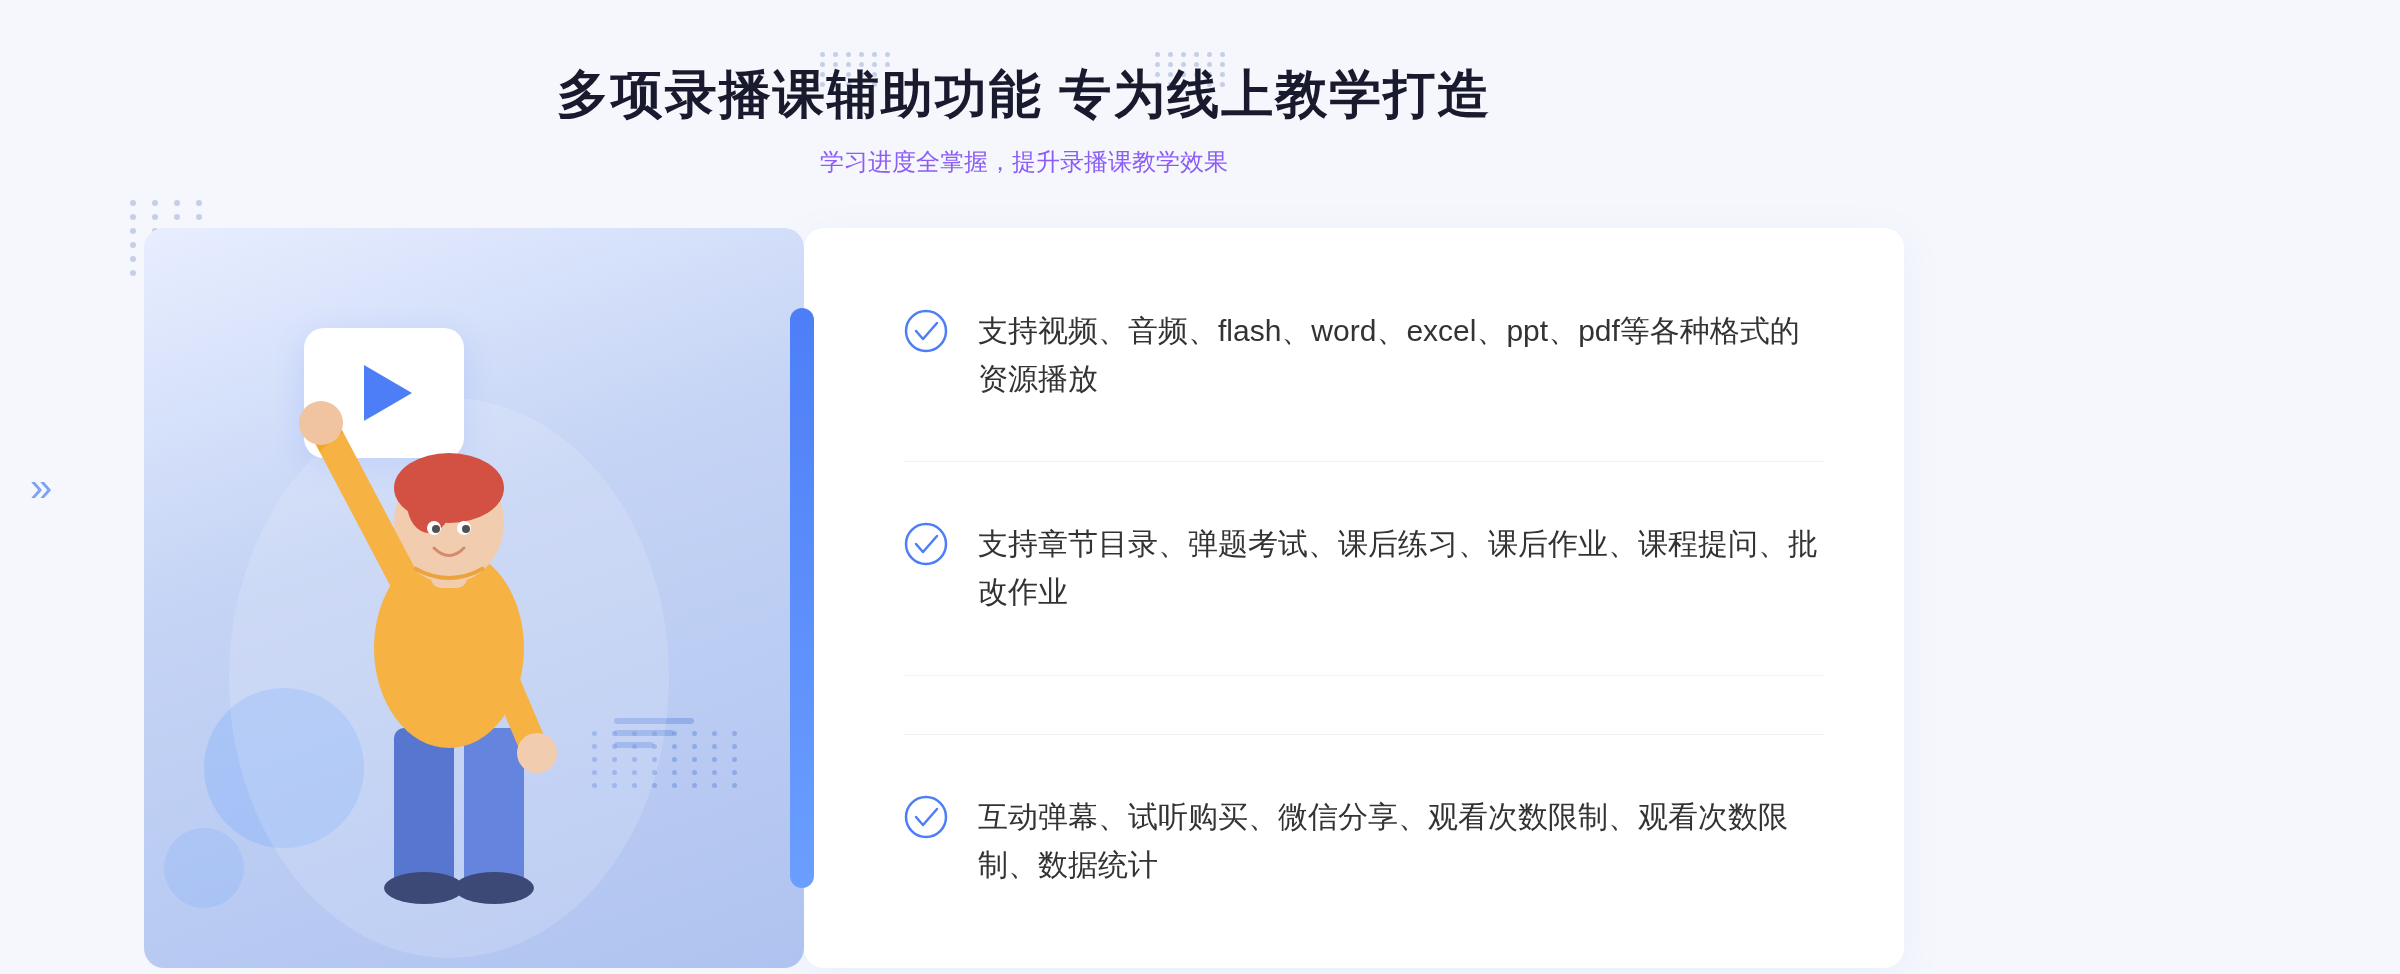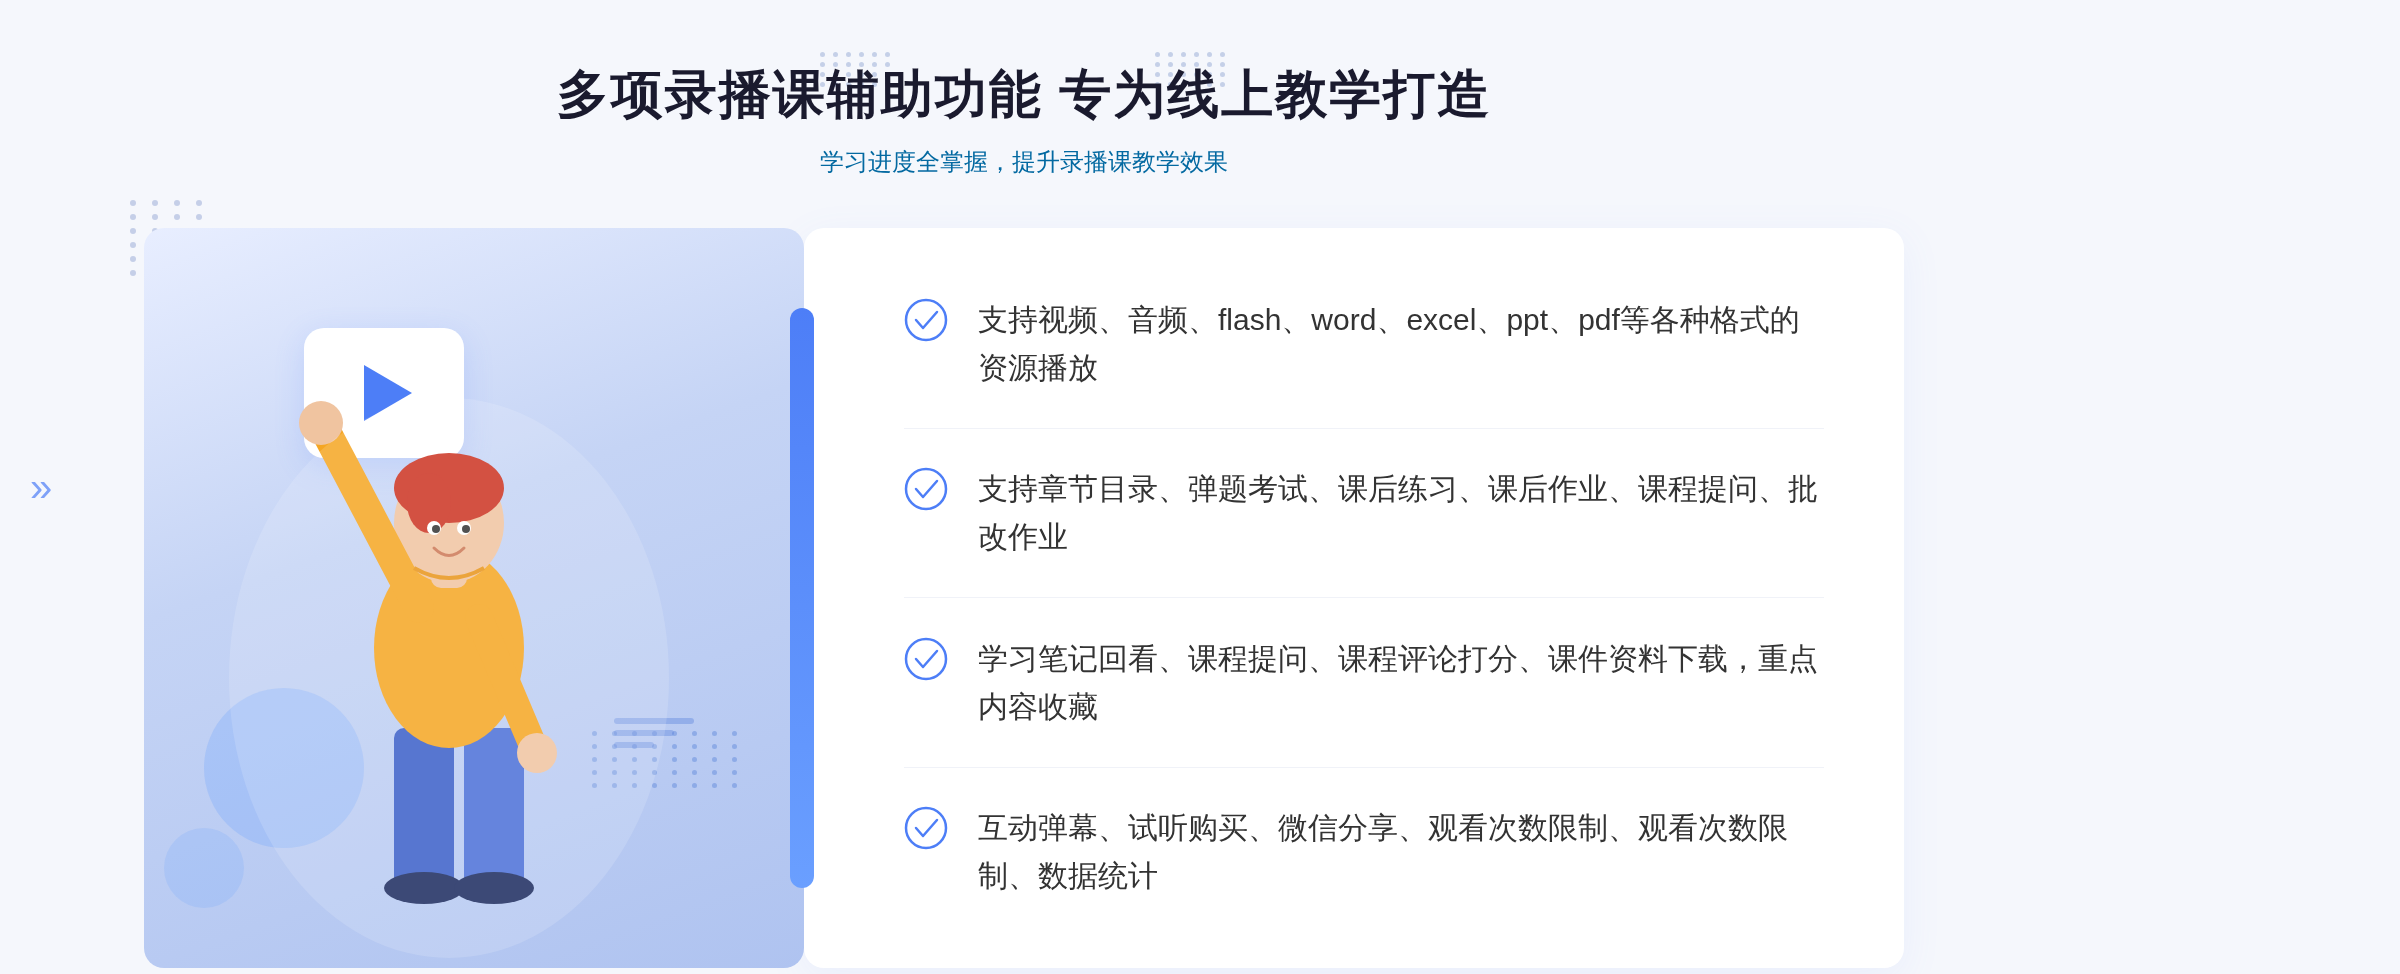--- a/index.html
+++ b/index.html
@@ -57,21 +57,21 @@
     .main-title {
       font-size: 52px;
       font-weight: 700;
       color: #1a1a2e;
       letter-spacing: 2px;
       margin-bottom: 16px;
     }
 
     .sub-title {
       font-size: 24px;
-      color: #0369a1;
+      color: #8b5cf6;
       font-weight: 400;
     }
 
     
     .content-area {
       display: flex;
       width: 1760px;
       height: 740px;
       position: relative;
       margin-top: 10px;
@@ -457,29 +457,20 @@
           <svg viewBox="0 0 44 44" xmlns="http://www.w3.org/2000/svg">
             <circle cx="22" cy="22" r="20" fill="none" stroke="#4d7ef7" stroke-width="2.5"></circle>
             <polyline points="12,22 19,30 33,14" fill="none" stroke="#4d7ef7" stroke-width="2.5" stroke-linecap="round" stroke-linejoin="round"></polyline>
           </svg>
         </div>
         <span class="feature-text">支持章节目录、弹题考试、课后练习、课后作业、课程提问、批改作业</span>
       </div>
 
       <div class="feature-divider"></div>
 
-      <div class="feature-item">
-        <div class="check-icon">
-          <svg viewBox="0 0 44 44" xmlns="http://www.w3.org/2000/svg">
-            <circle cx="22" cy="22" r="20" fill="none" stroke="#4d7ef7" stroke-width="2.5"></circle>
-            <polyline points="12,22 19,30 33,14" fill="none" stroke="#4d7ef7" stroke-width="2.5" stroke-linecap="round" stroke-linejoin="round"></polyline>
-          </svg>
-        </div>
-        <span class="feature-text">学习笔记回看、课程提问、课程评论打分、课件资料下载，重点内容收藏</span>
-      </div>
 
       <div class="feature-divider"></div>
 
       <div class="feature-item">
         <div class="check-icon">
           <svg viewBox="0 0 44 44" xmlns="http://www.w3.org/2000/svg">
             <circle cx="22" cy="22" r="20" fill="none" stroke="#4d7ef7" stroke-width="2.5"></circle>
             <polyline points="12,22 19,30 33,14" fill="none" stroke="#4d7ef7" stroke-width="2.5" stroke-linecap="round" stroke-linejoin="round"></polyline>
           </svg>
         </div>

